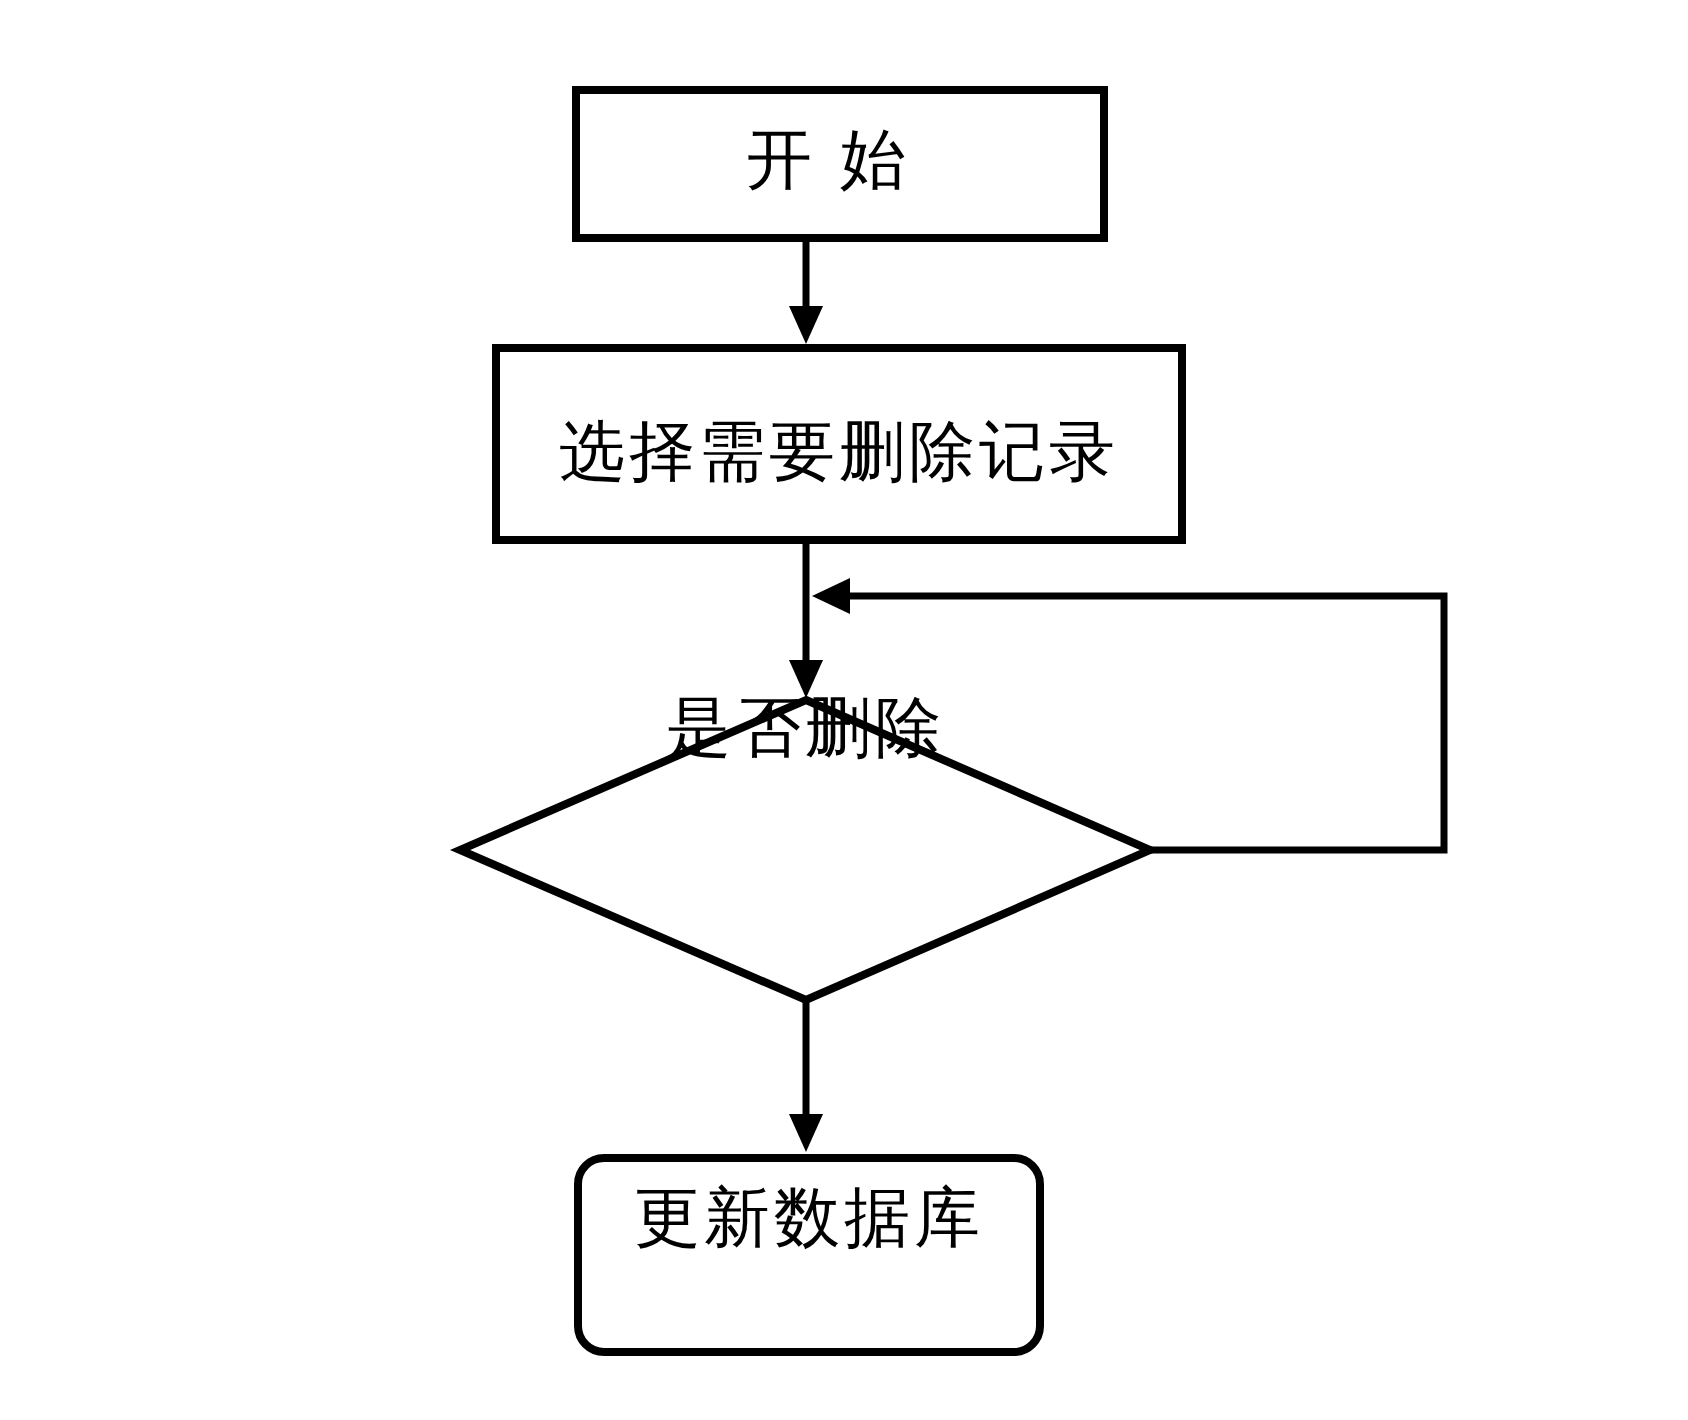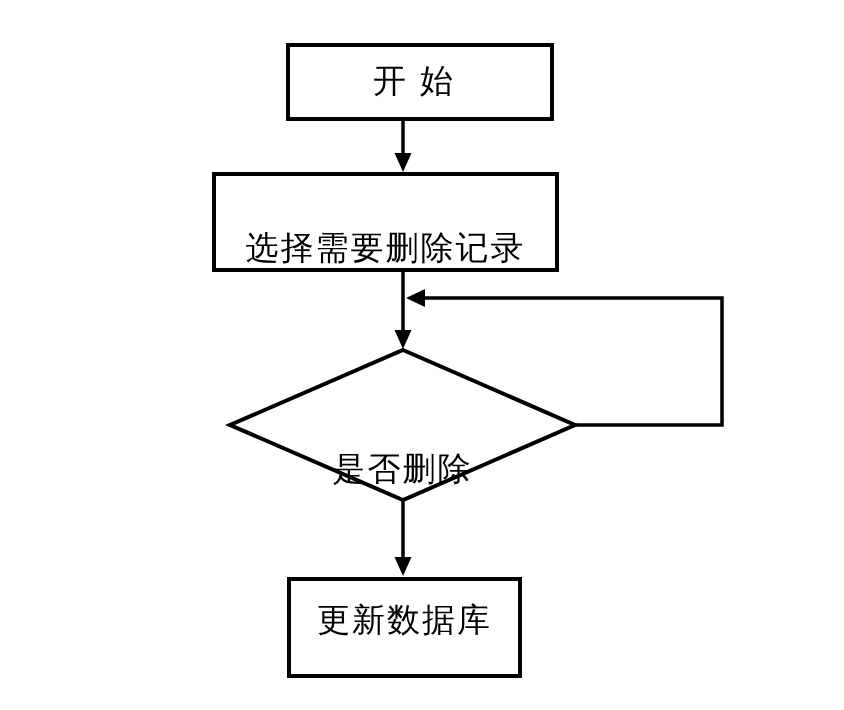--- a/index.html
+++ b/index.html
@@ -34,34 +34,35 @@
     line-height: 1.15;
     letter-spacing: 2px;
     white-space: nowrap;
   }
   .node-start {
     left: 286px; top: 43px; width: 268px; height: 78px;
     align-items: center;
   }
   .node-start .label { letter-spacing: 14px; }
   .node-select {
-    left: 212px; top: 172px; width: 347px; height: 100px;
-    align-items: flex-end;
+    left: 246px; top: 172px; width: 347px; height: 100px;
+    align-items: center;
     padding-top: 11px;
   }
   .node-update {
     left: 287px; top: 577px; width: 235px; height: 101px;
     align-items: flex-start;
-    padding-top: 21px;
+    padding-top: 11px;
+    border-radius: 15px;
   }
   .node-decision-label {
     position: absolute;
     left: 230px; top: 350px; width: 345px; height: 150px;
     display: flex;
-    align-items: flex-end;
+    align-items: flex-start;
     justify-content: center;
     font-size: 33px;
     letter-spacing: 2px;
     white-space: nowrap;
   }
   .node-decision-label .label { transform: translateY(-8px); }
 </style>
 </head>
 <body>
 

